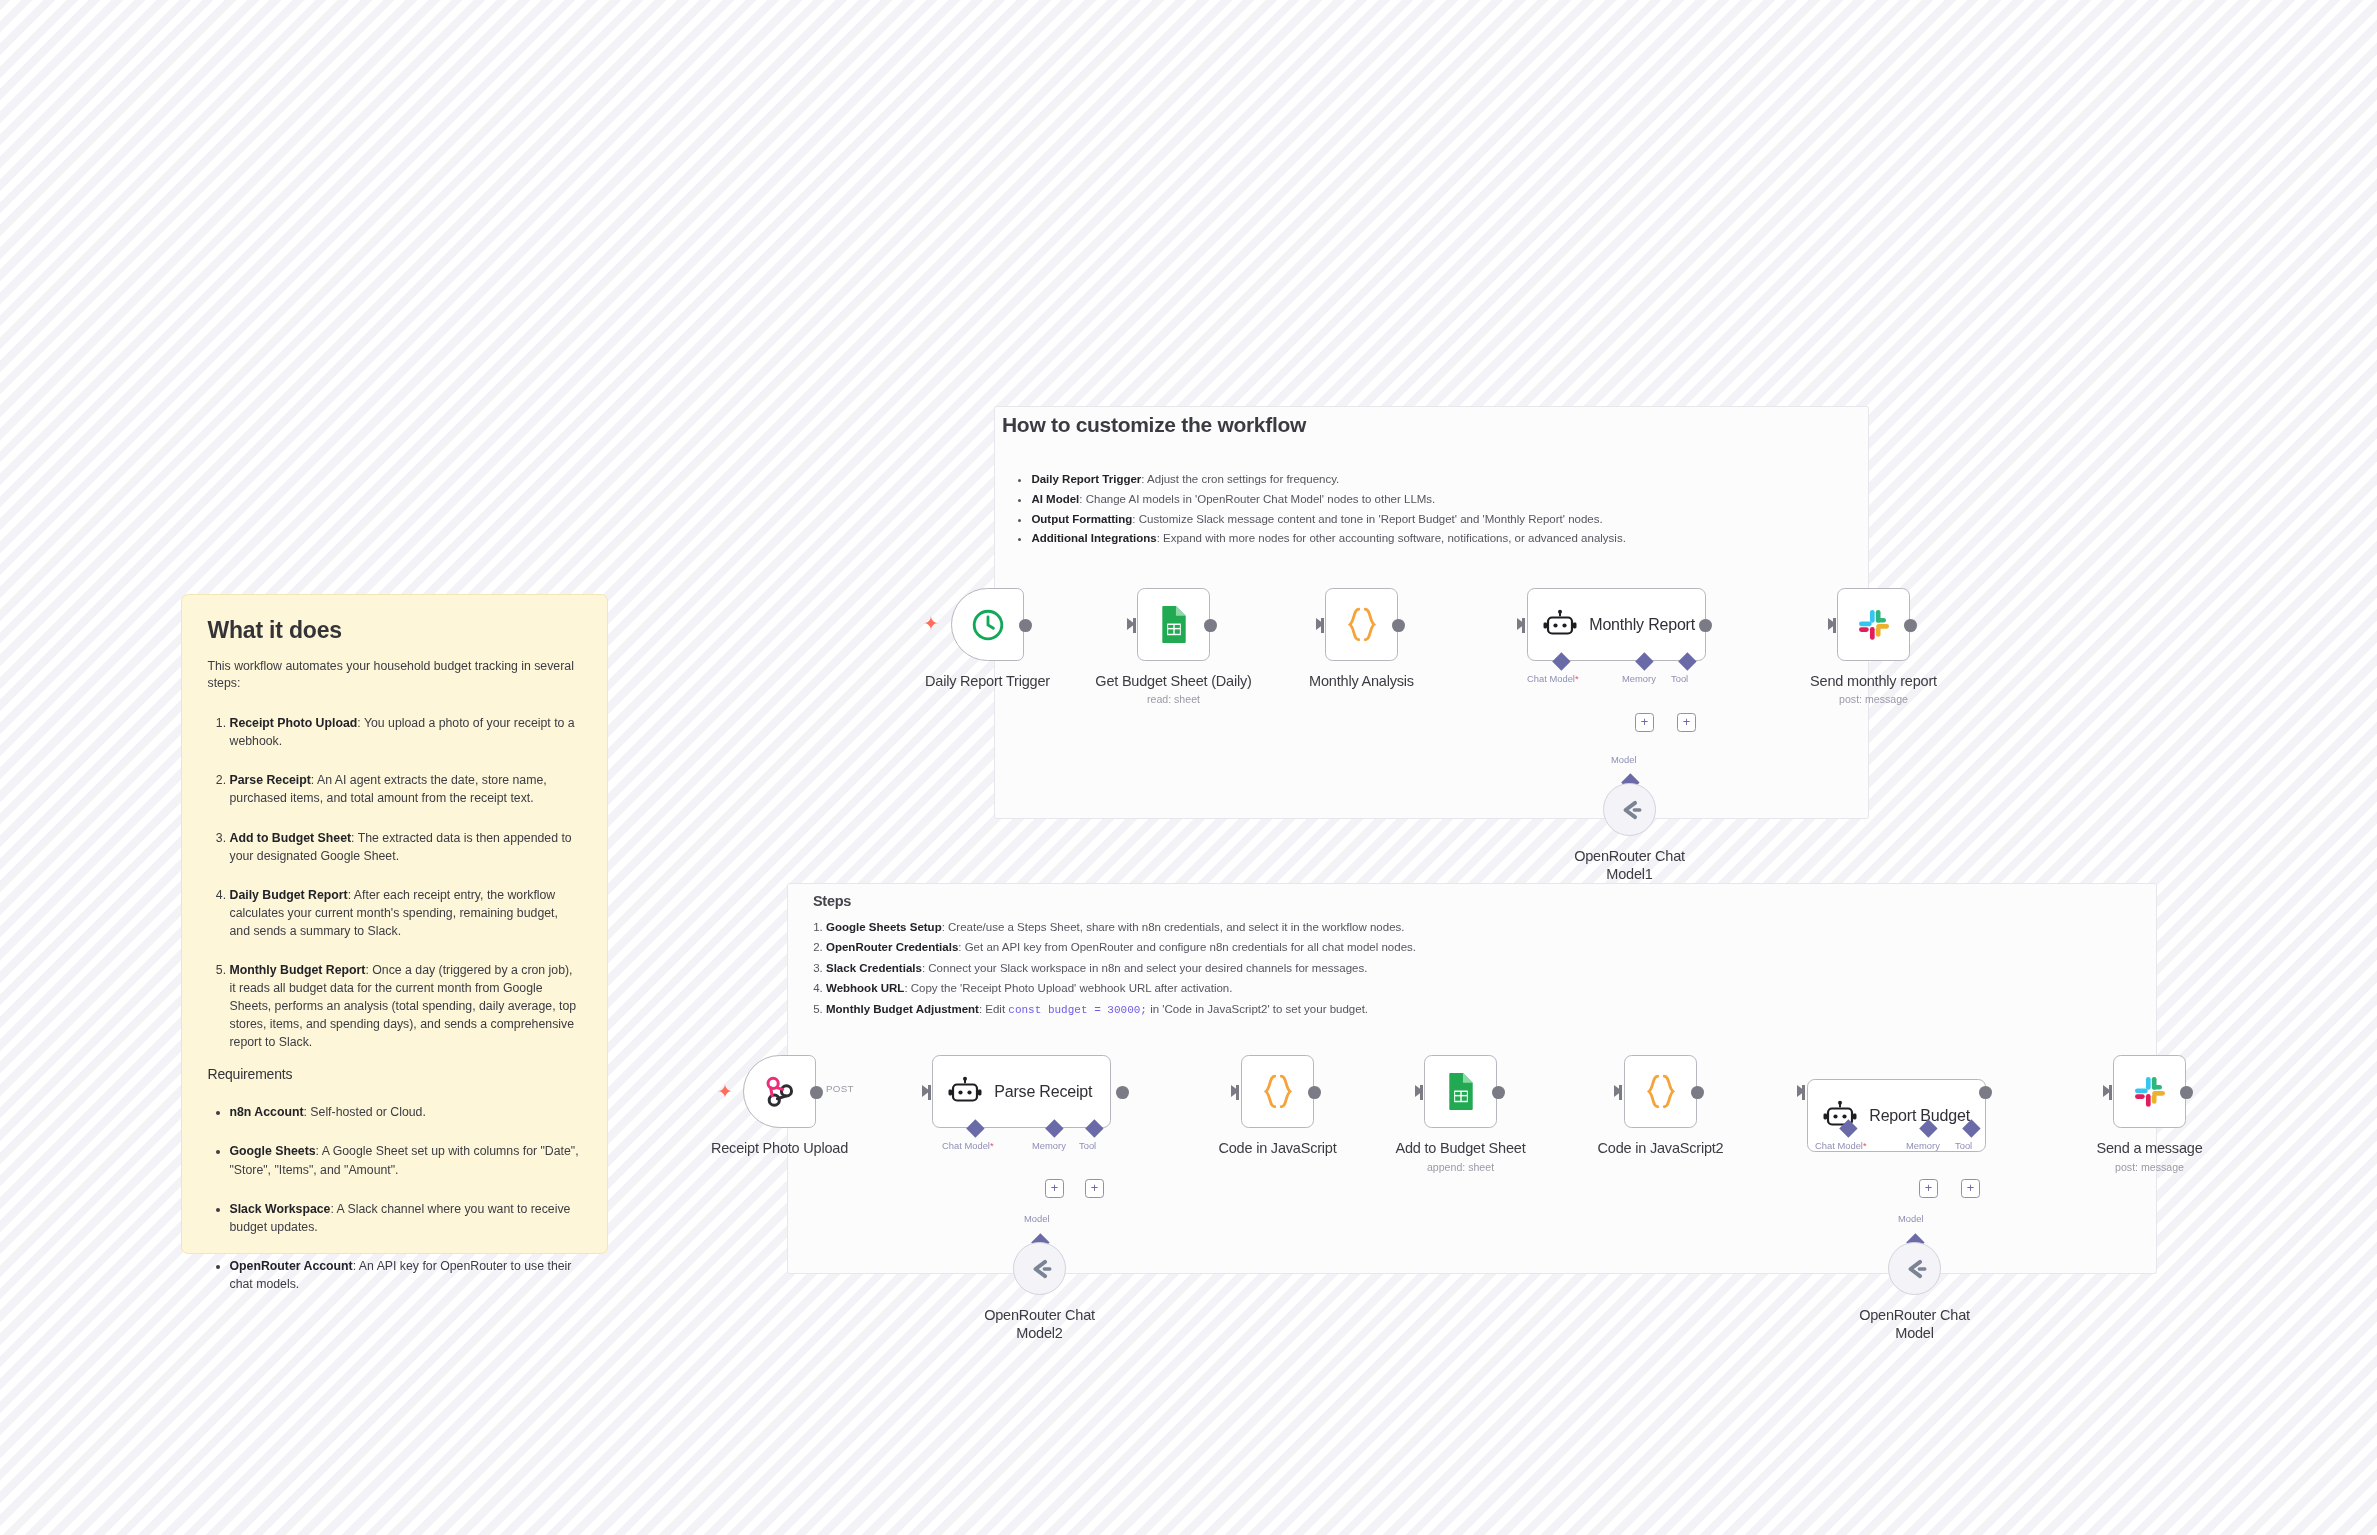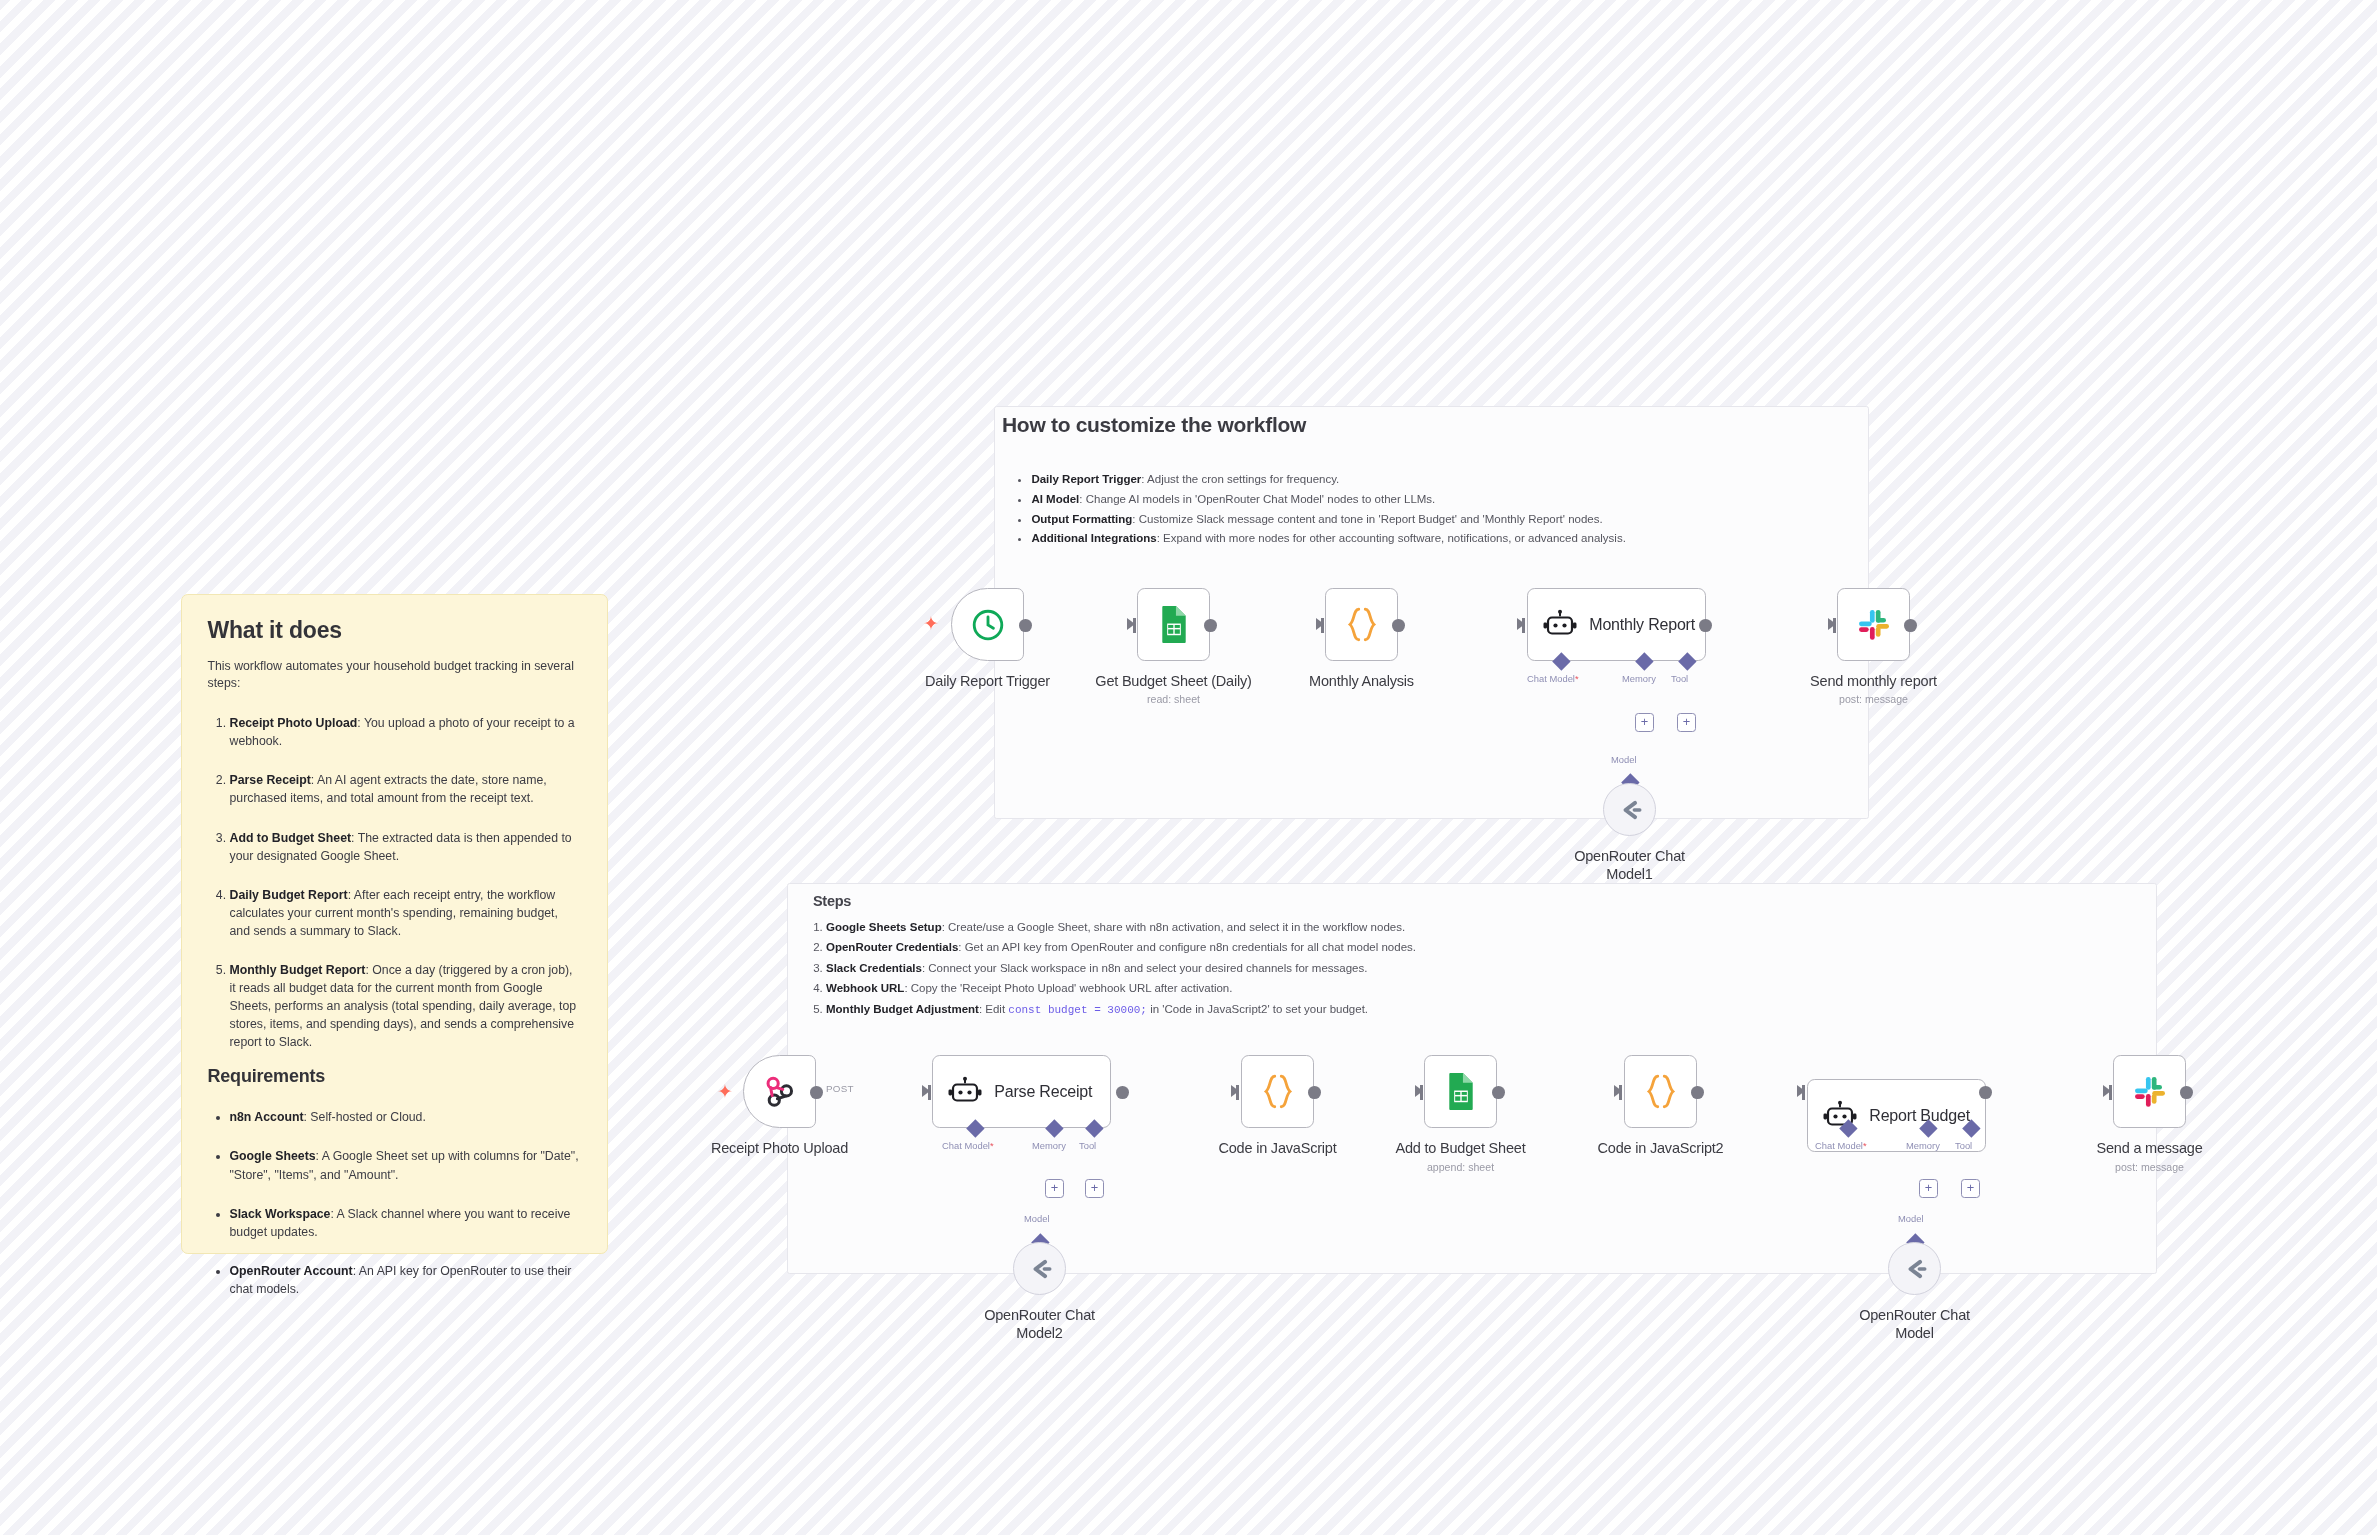--- a/index.html
+++ b/index.html
@@ -48,22 +48,22 @@
   }
 
   .note-h1 {
     font-size: 23px;
     font-weight: bold;
     color: #333338;
     margin: 0 0 13.6px 0;
     letter-spacing: -0.2px;
   }
   .note-h2 {
-    font-size: 18px;
-    font-weight: bold;
+    font-size: 14px;
+    font-weight: normal;
     color: #333338;
     margin: 15.3px 0 8.5px 0;
     letter-spacing: -0.2px;
   }
   .note-p {
     font-size: 12.3px;
     line-height: 1.45;
     color: #3c3c44;
     margin: 0 0 10.2px 0;
   }
@@ -300,21 +300,21 @@
       <span class="b">Additional Integrations</span><span>: Expand with more nodes for other accounting software, notifications, or advanced analysis.</span>
     </li>
   </ul>
 
   <div class="panel" style="left:787px; top:883px; width:1370px; height:391px;"></div>
 
   <div class="panel-title small" style="left:813px; top:893px;">Steps</div>
 
   <ol class="panel-ol" style="left:804px; top:917px; width:1327px;">
     <li>
-      <span class="b">Google Sheets Setup</span><span>: Create/use a Google Sheet, share with n8n activation, and select it in the workflow nodes.</span>
+      <span class="b">Google Sheets Setup</span><span>: Create/use a Steps Sheet, share with n8n credentials, and select it in the workflow nodes.</span>
     </li>
     <li>
       <span class="b">OpenRouter Credentials</span><span>: Get an API key from OpenRouter and configure n8n credentials for all chat model nodes.</span>
     </li>
     <li>
       <span class="b">Slack Credentials</span><span>: Connect your Slack workspace in n8n and select your desired channels for messages.</span>
     </li>
     <li>
       <span class="b">Webhook URL</span><span>: Copy the 'Receipt Photo Upload' webhook URL after activation.</span>
     </li>

